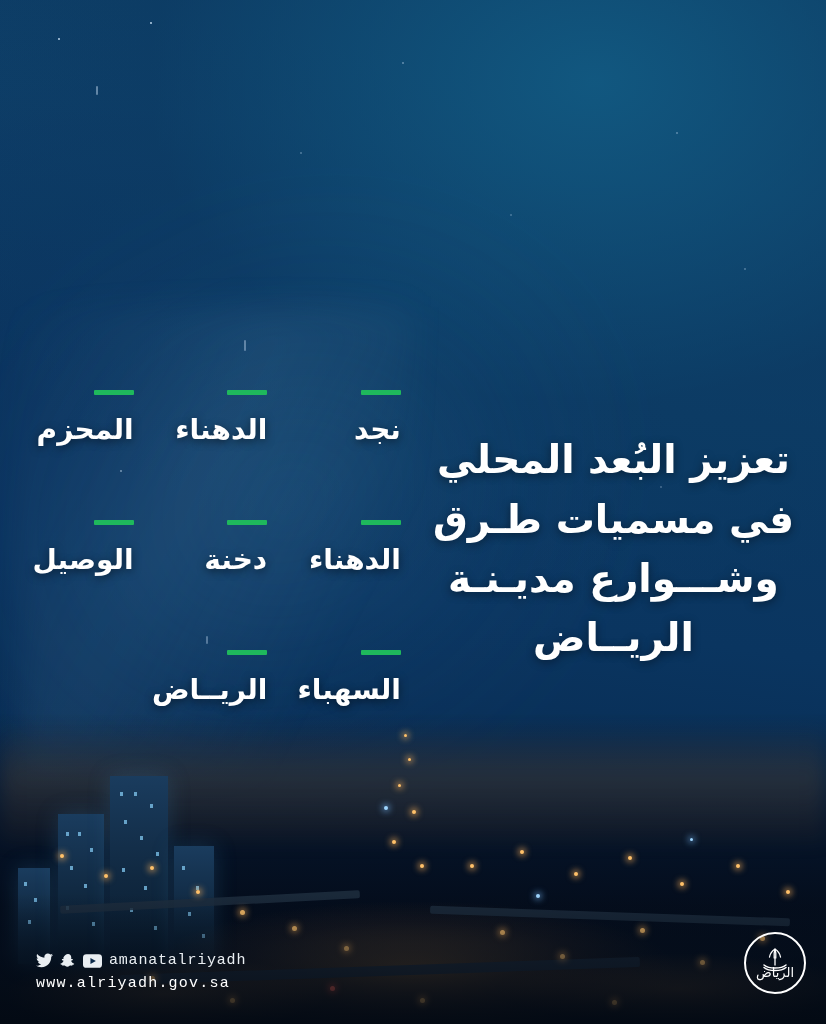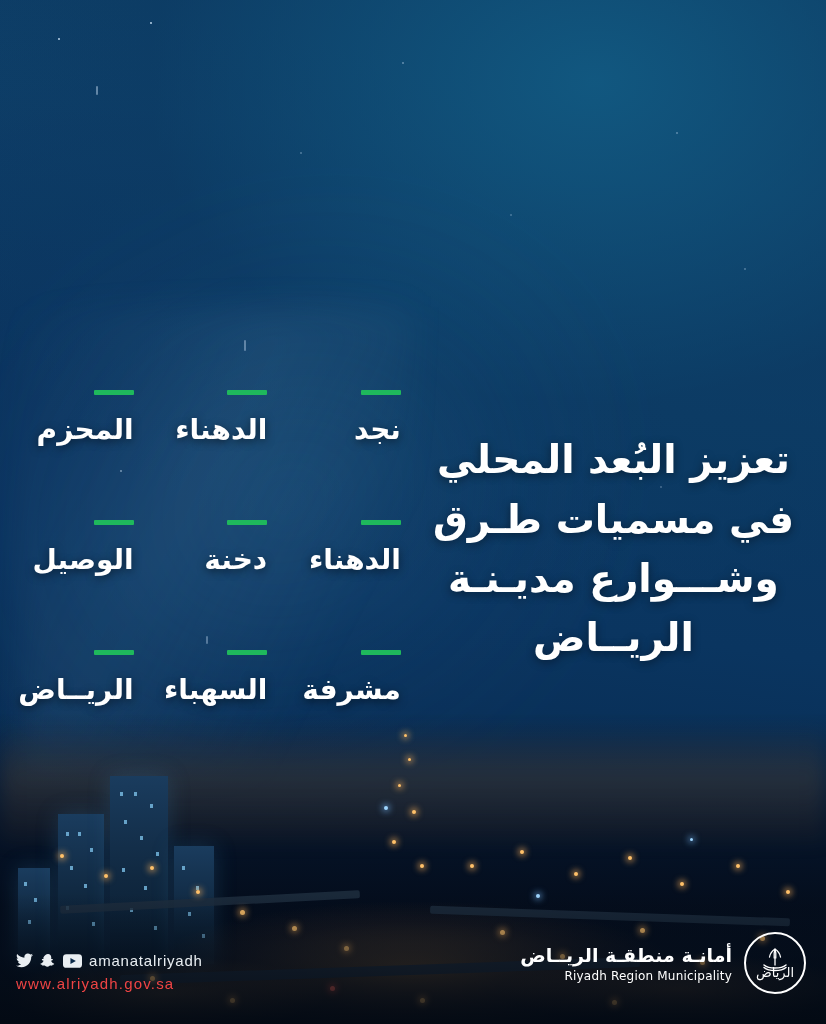--- a/index.html
+++ b/index.html
@@ -203,42 +203,42 @@
   
   .footer {
     position: absolute;
     left: 0; right: 0;
     bottom: 26px;
     height: 74px;
     direction: ltr;
   }
   .social {
     position: absolute;
-    left: 16px;
+    left: 36px;
     bottom: 6px;
     color: #e9eef2;
     font-size: 15px;
-    font-family: Liberation Sans, sans-serif;
+    font-family: Liberation Mono, monospace;
     letter-spacing: 1.1px;
   }
   .social-row {
     display: flex;
     align-items: center;
     gap: 7px;
     margin-bottom: 6px;
   }
   .social-row svg { display: block; }
   .handle {
     font-size: 15px;
     letter-spacing: 0.8px;
   }
   .site {
     font-size: 15px;
     letter-spacing: 1.2px;
-    color: #ef4444;
+    color: #ffffff;
   }
   .brand {
     position: absolute;
     right: 20px;
     bottom: 4px;
     display: flex;
     align-items: center;
     gap: 12px;
     direction: rtl;
   }
@@ -419,24 +419,20 @@
         <div class="dash"></div>
         <div class="name">دخنة</div>
       </div>
       <div class="cell">
         <div class="dash"></div>
         <div class="name">الوصيل</div>
       </div>
 
       <div class="cell">
         <div class="dash"></div>
-        <div class="name">مشرفة</div>
-      </div>
-      <div class="cell">
-        <div class="dash"></div>
         <div class="name">السهباء</div>
       </div>
       <div class="cell">
         <div class="dash"></div>
         <div class="name">الريــاض</div>
       </div>
     </div>
   </div>
 
   <div class="footer">
@@ -467,19 +463,15 @@
     <div class="brand">
       <div class="brand-logo">
         <svg class="palm" width="30" height="30" viewBox="0 0 30 30" fill="none">
           <path d="M15 6 C12 8 10 11 9.5 14 M15 6 C18 8 20 11 20.5 14 M15 6 C14 9 14 12 14.2 15 M15 6 C16 9 16 12 15.8 15" stroke="#ffffff" stroke-width="1.3" stroke-linecap="round"></path>
           <path d="M15 14 L15 22" stroke="#ffffff" stroke-width="1.3" stroke-linecap="round"></path>
           <path d="M4 22 C9 26 21 26 26 22" stroke="#ffffff" stroke-width="1.5" stroke-linecap="round"></path>
           <path d="M4 24.5 C9 28.5 21 28.5 26 24.5" stroke="#ffffff" stroke-width="1.5" stroke-linecap="round"></path>
         </svg>
         <span class="ring-text">الرياض</span>
       </div>
-      <div class="brand-text">
-        <div class="brand-ar">أمانـة منطقـة الريــاض</div>
-        <div class="brand-en">Riyadh Region Municipality</div>
-      </div>
     </div>
   </div>
 </div>
 
 </body></html>

